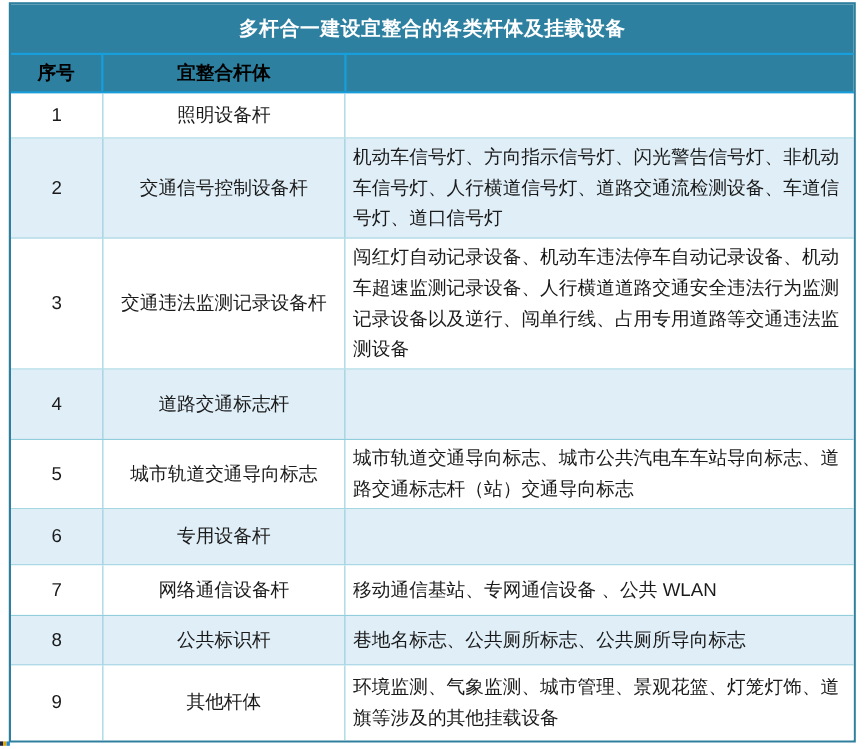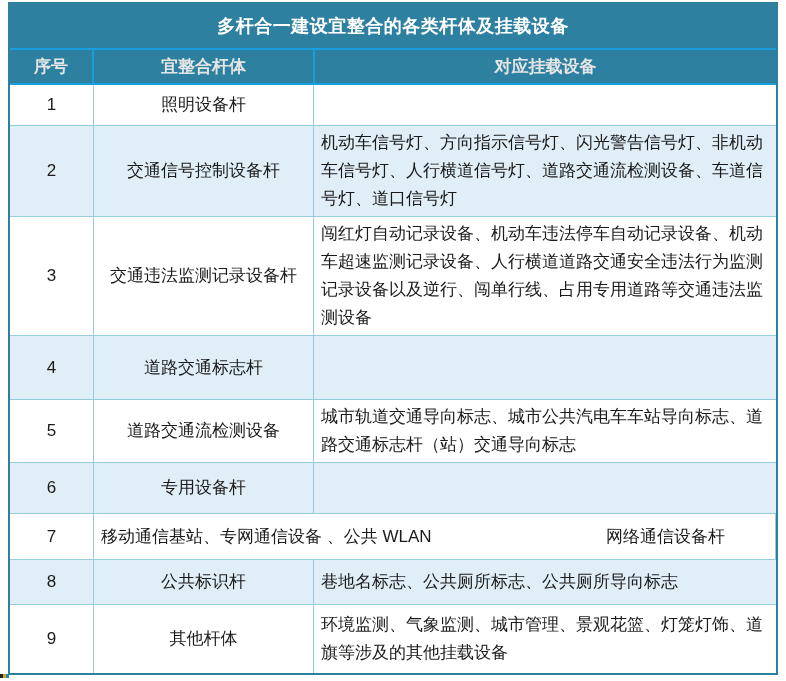--- a/index.html
+++ b/index.html
@@ -45,21 +45,21 @@
     display: flex;
     background: #2e80a0;
     border-bottom: 2px solid #189fdb;
   }
   .header-cell {
     box-sizing: content-box;
     height: 33px;
     display: flex;
     align-items: center;
     justify-content: center;
-    color: #e5e5e5;
+    color: #000000;
     font-weight: bold;
     font-size: 17px;
   }
   .header-cell.h1 { width: 82px; border-right: 2px solid #189fdb; }
   .header-cell.h2 { width: 219px; border-right: 2px solid #189fdb; }
   .header-cell.h3 { flex: 1; }
 
   
   .body-row {
     display: flex;
@@ -126,21 +126,20 @@
 
   <div class="pole-table">
 
     <div class="title-row">
       <span class="title-text">多杆合一建设宜整合的各类杆体及挂载设备</span>
     </div>
 
     <div class="header-row">
       <div class="header-cell h1">序号</div>
       <div class="header-cell h2">宜整合杆体</div>
-      <div class="header-cell h3">对应挂载设备</div>
     </div>
 
     <div class="table-body">
         <div class="body-row">
         <div class="cell c1">1</div>
         <div class="cell c2">照明设备杆</div>
       </div>
         <div class="body-row alt">
         <div class="cell c1">2</div>
         <div class="cell c2">交通信号控制设备杆</div>
@@ -150,31 +149,31 @@
         <div class="cell c1">3</div>
         <div class="cell c2">交通违法监测记录设备杆</div>
         <div class="cell c3">闯红灯自动记录设备、机动车违法停车自动记录设备、机动车超速监测记录设备、人行横道道路交通安全违法行为监测记录设备以及逆行、闯单行线、占用专用道路等交通违法监测设备</div>
       </div>
         <div class="body-row alt">
         <div class="cell c1">4</div>
         <div class="cell c2">道路交通标志杆</div>
       </div>
         <div class="body-row">
         <div class="cell c1">5</div>
-        <div class="cell c2">道路交通流检测设备</div>
+        <div class="cell c2">城市轨道交通导向标志</div>
         <div class="cell c3">城市轨道交通导向标志、城市公共汽电车车站导向标志、道路交通标志杆（站）交通导向标志</div>
       </div>
         <div class="body-row alt">
         <div class="cell c1">6</div>
         <div class="cell c2">专用设备杆</div>
       </div>
         <div class="body-row">
         <div class="cell c1">7</div>
+        <div class="cell c2">网络通信设备杆</div>
         <div class="cell c3">移动通信基站、专网通信设备 、公共 WLAN</div>
-        <div class="cell c2">网络通信设备杆</div>
       </div>
         <div class="body-row alt">
         <div class="cell c1">8</div>
         <div class="cell c2">公共标识杆</div>
         <div class="cell c3">巷地名标志、公共厕所标志、公共厕所导向标志</div>
       </div>
         <div class="body-row">
         <div class="cell c1">9</div>
         <div class="cell c2">其他杆体</div>
         <div class="cell c3">环境监测、气象监测、城市管理、景观花篮、灯笼灯饰、道旗等涉及的其他挂载设备</div>

